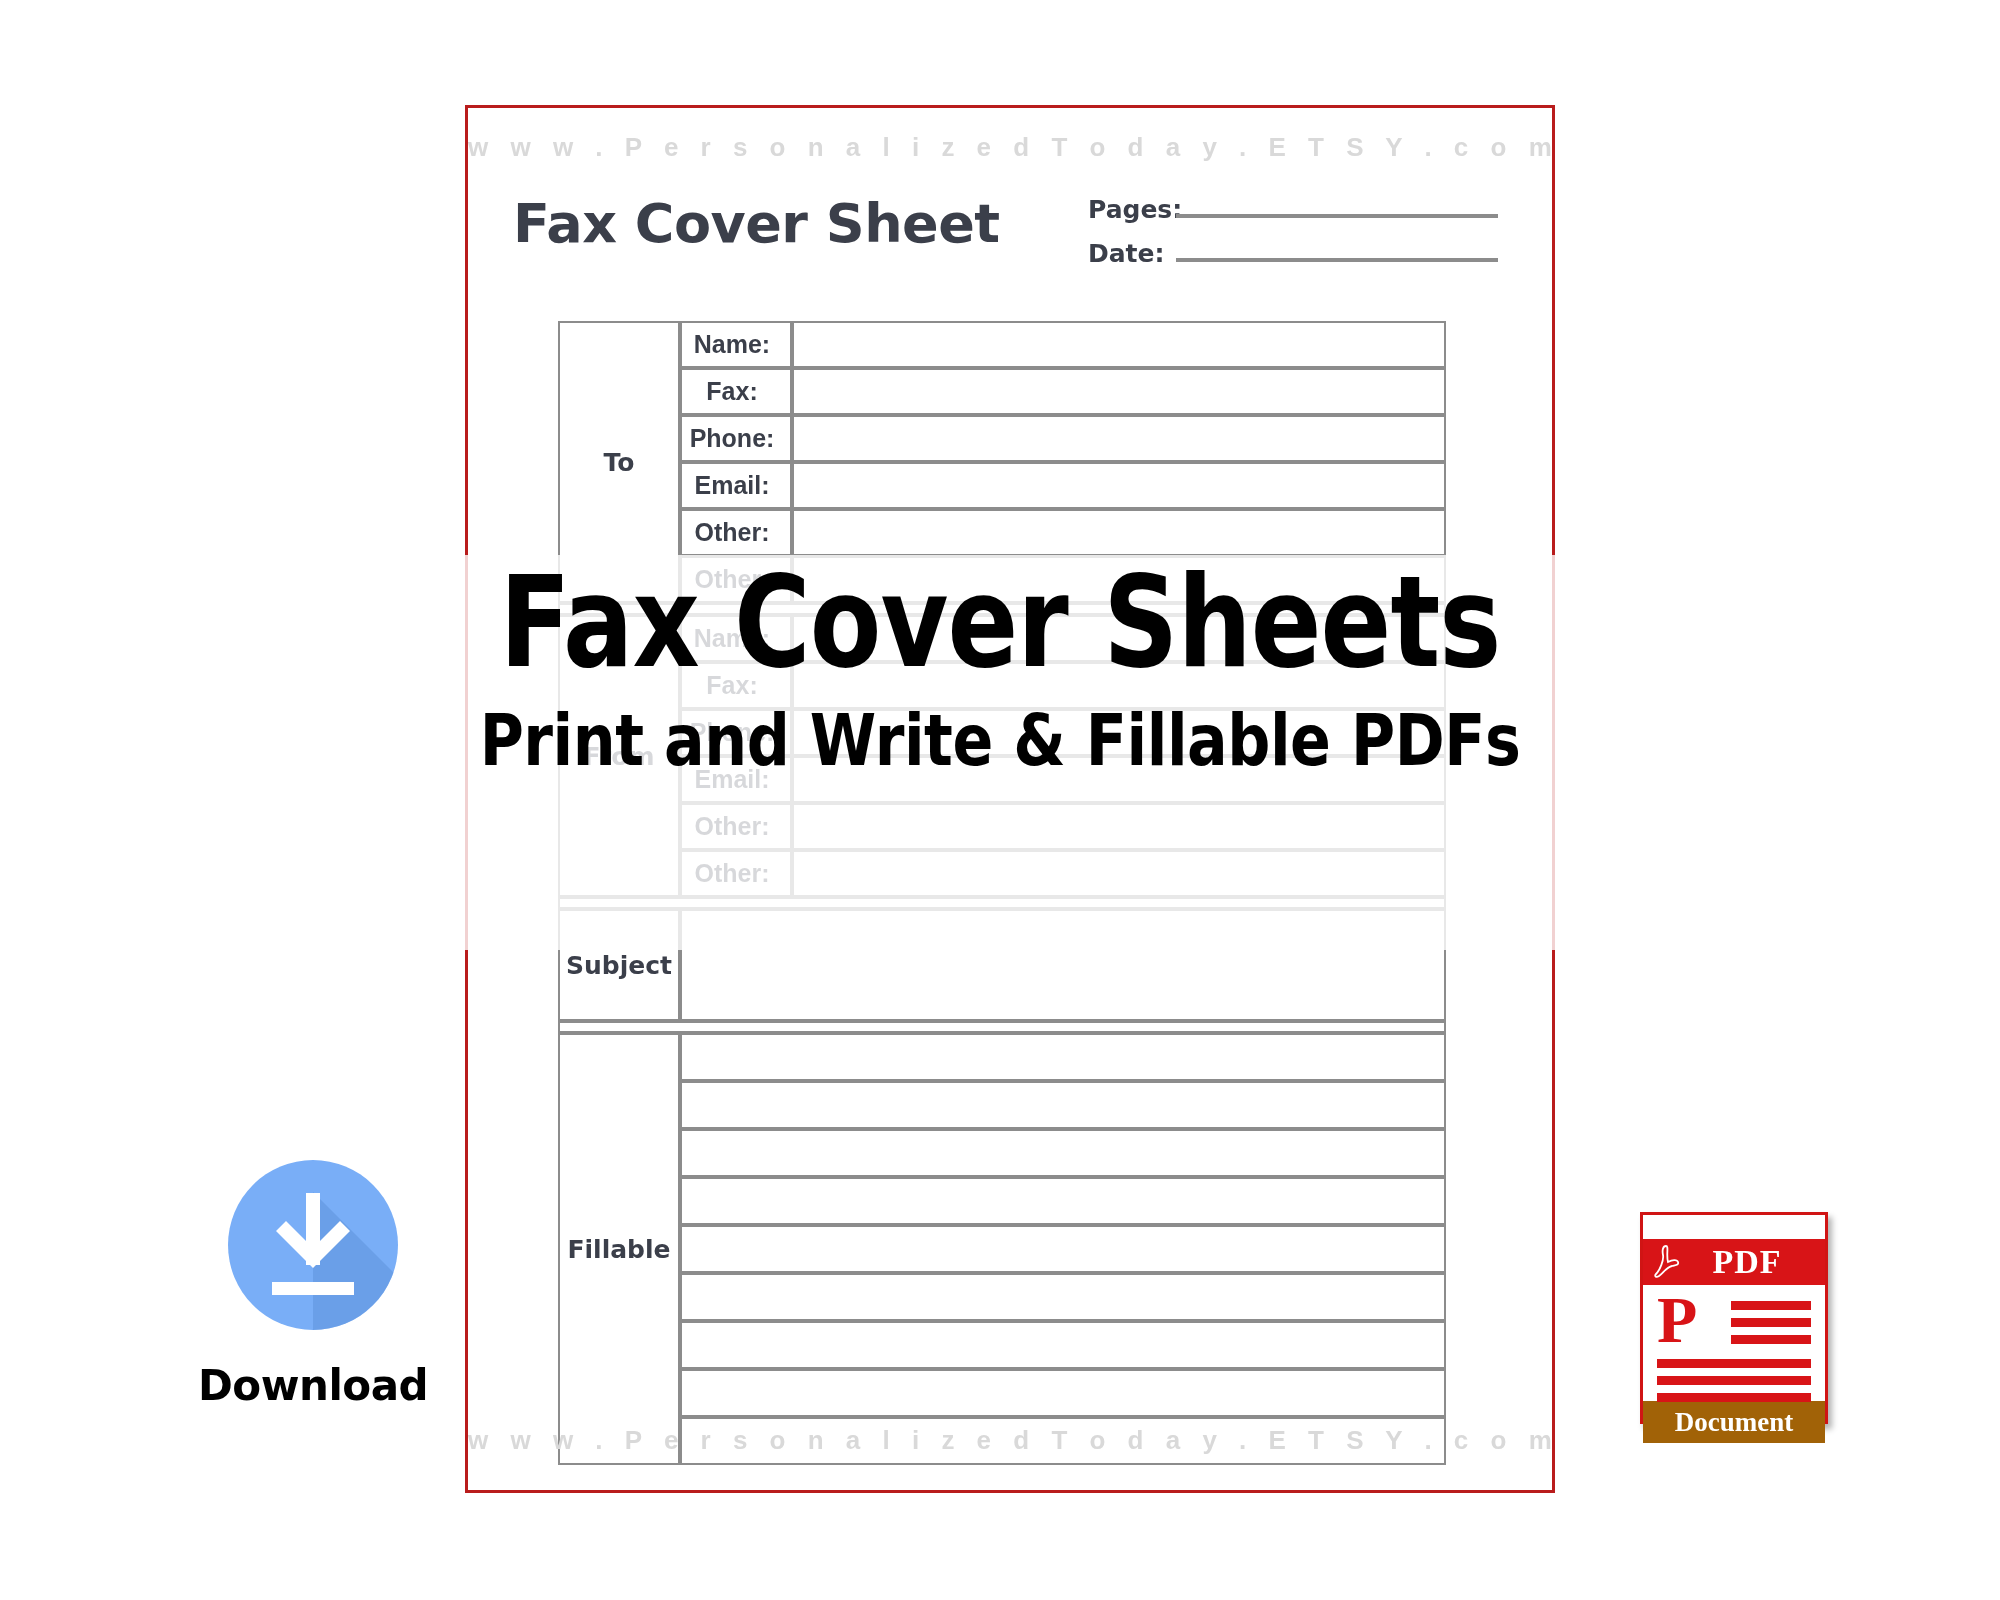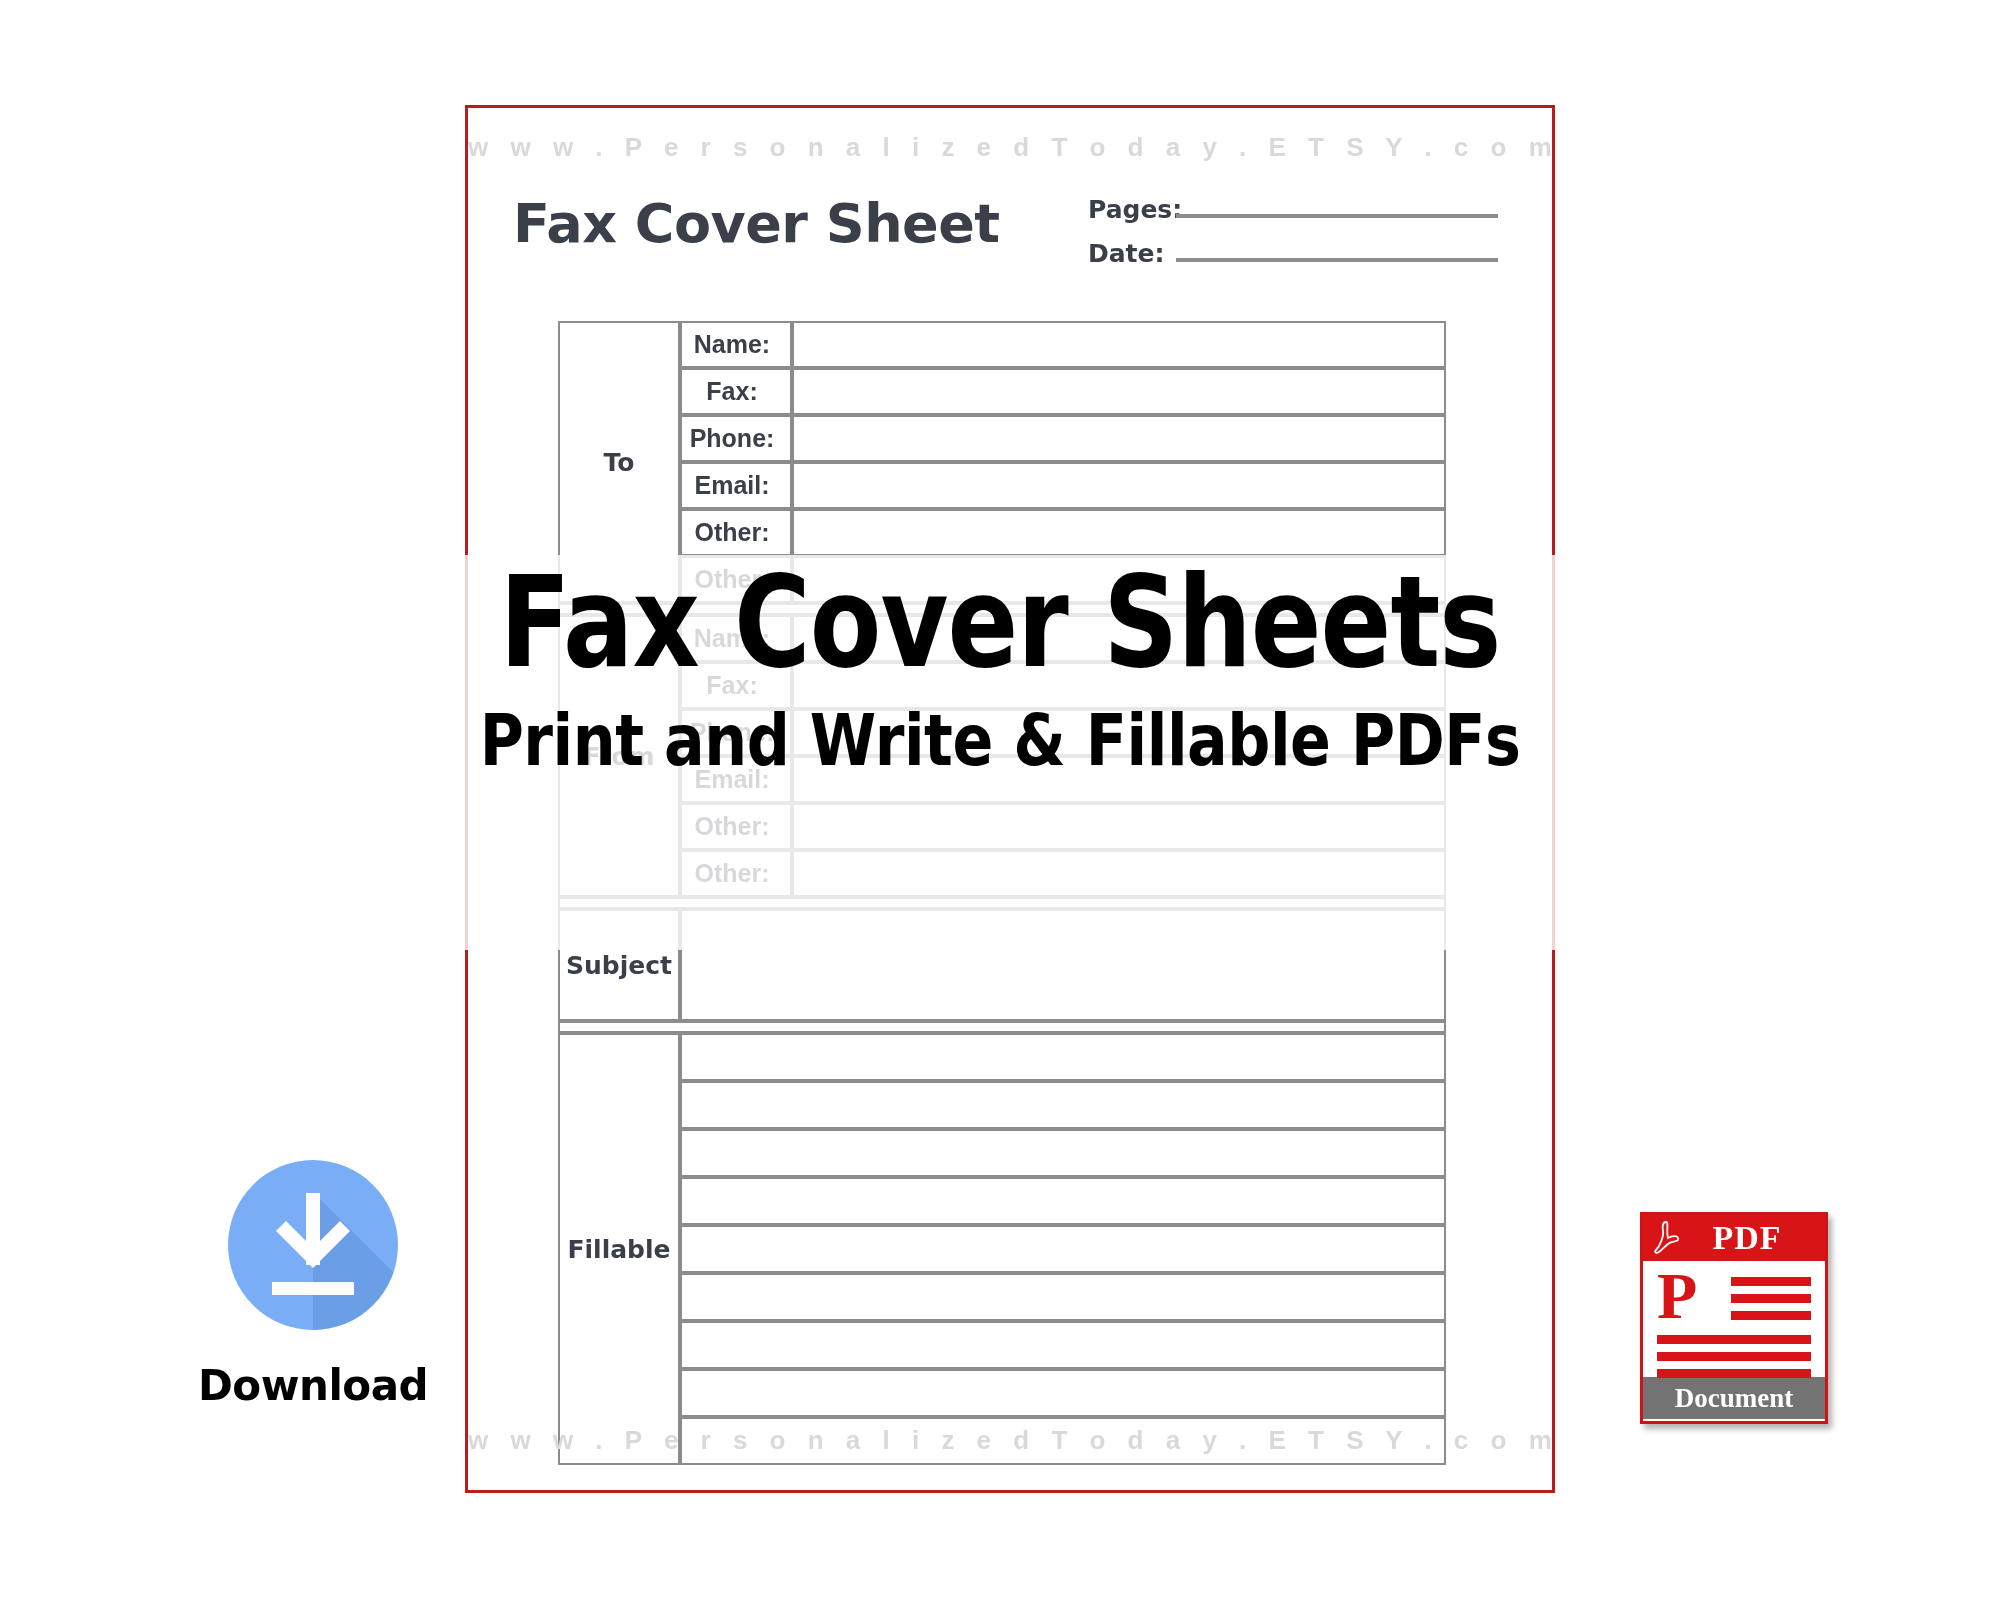--- a/index.html
+++ b/index.html
@@ -218,20 +218,21 @@
     box-shadow: 4px 5px 6px rgba(0,0,0,0.30);
     z-index: 12;
   }
   #pdf-head {
     height: 46px;
     background: #d81417;
     display: flex;
     align-items: center;
     justify-content: center;
     position: relative;
+    margin-top: 24px;
   }
   #pdf-head-text {
     color: #ffffff;
     font-family: "Liberation Serif", serif;
     font-weight: 700;
     font-size: 34px;
     letter-spacing: 1px;
     margin-left: 26px;
   }
   #pdf-acro {
@@ -269,21 +270,21 @@
   #pdf-right-bars .pdf-bar { margin-bottom: 8px; }
   #pdf-bottom-bars {
     position: absolute;
     left: 14px;
     top: 74px;
     width: 154px;
   }
   #pdf-bottom-bars .pdf-bar { margin-bottom: 8px; }
   #pdf-foot {
     height: 42px;
-    background: #737373;
+    background: #a16207;
     display: flex;
     align-items: center;
     justify-content: center;
   }
   #pdf-foot-text {
     color: #ffffff;
     font-family: "Liberation Serif", serif;
     font-weight: 700;
     font-size: 27px;
   }

